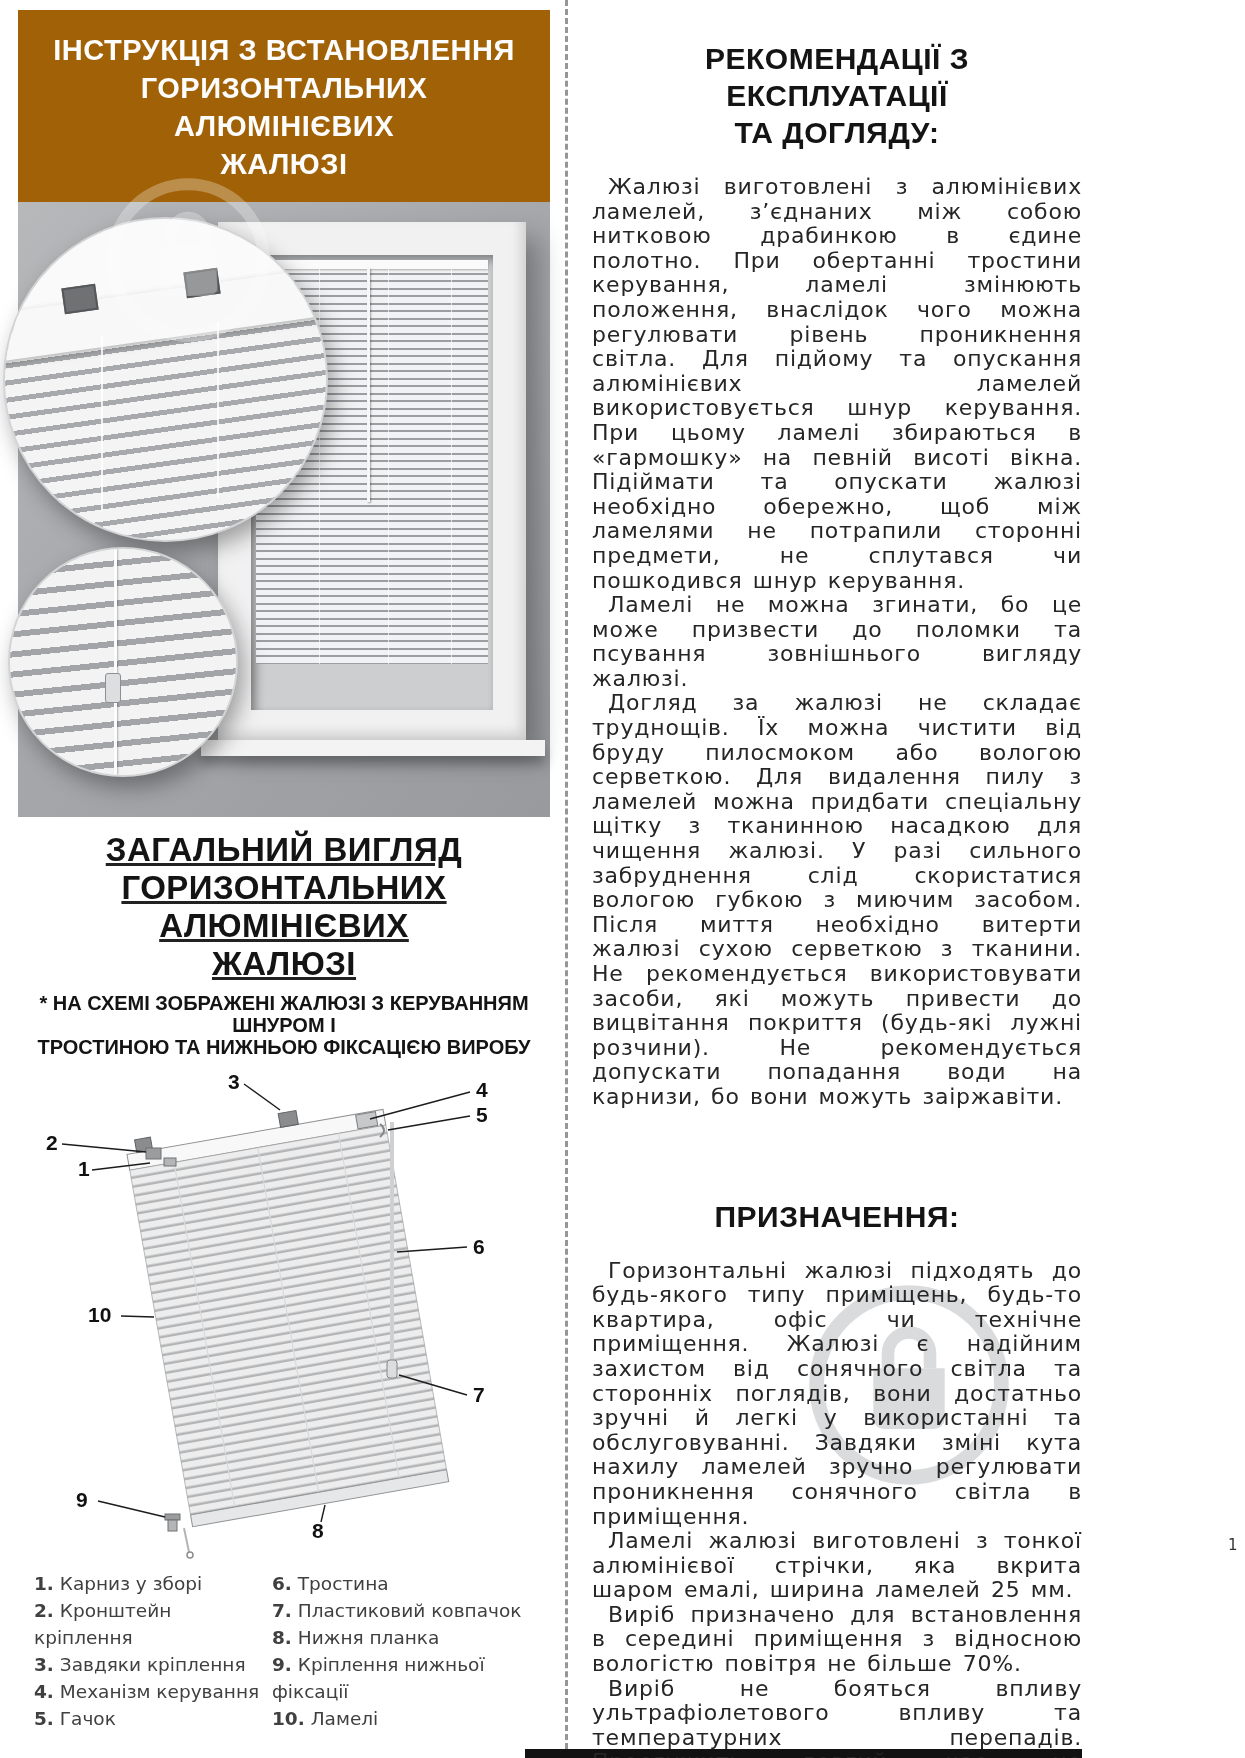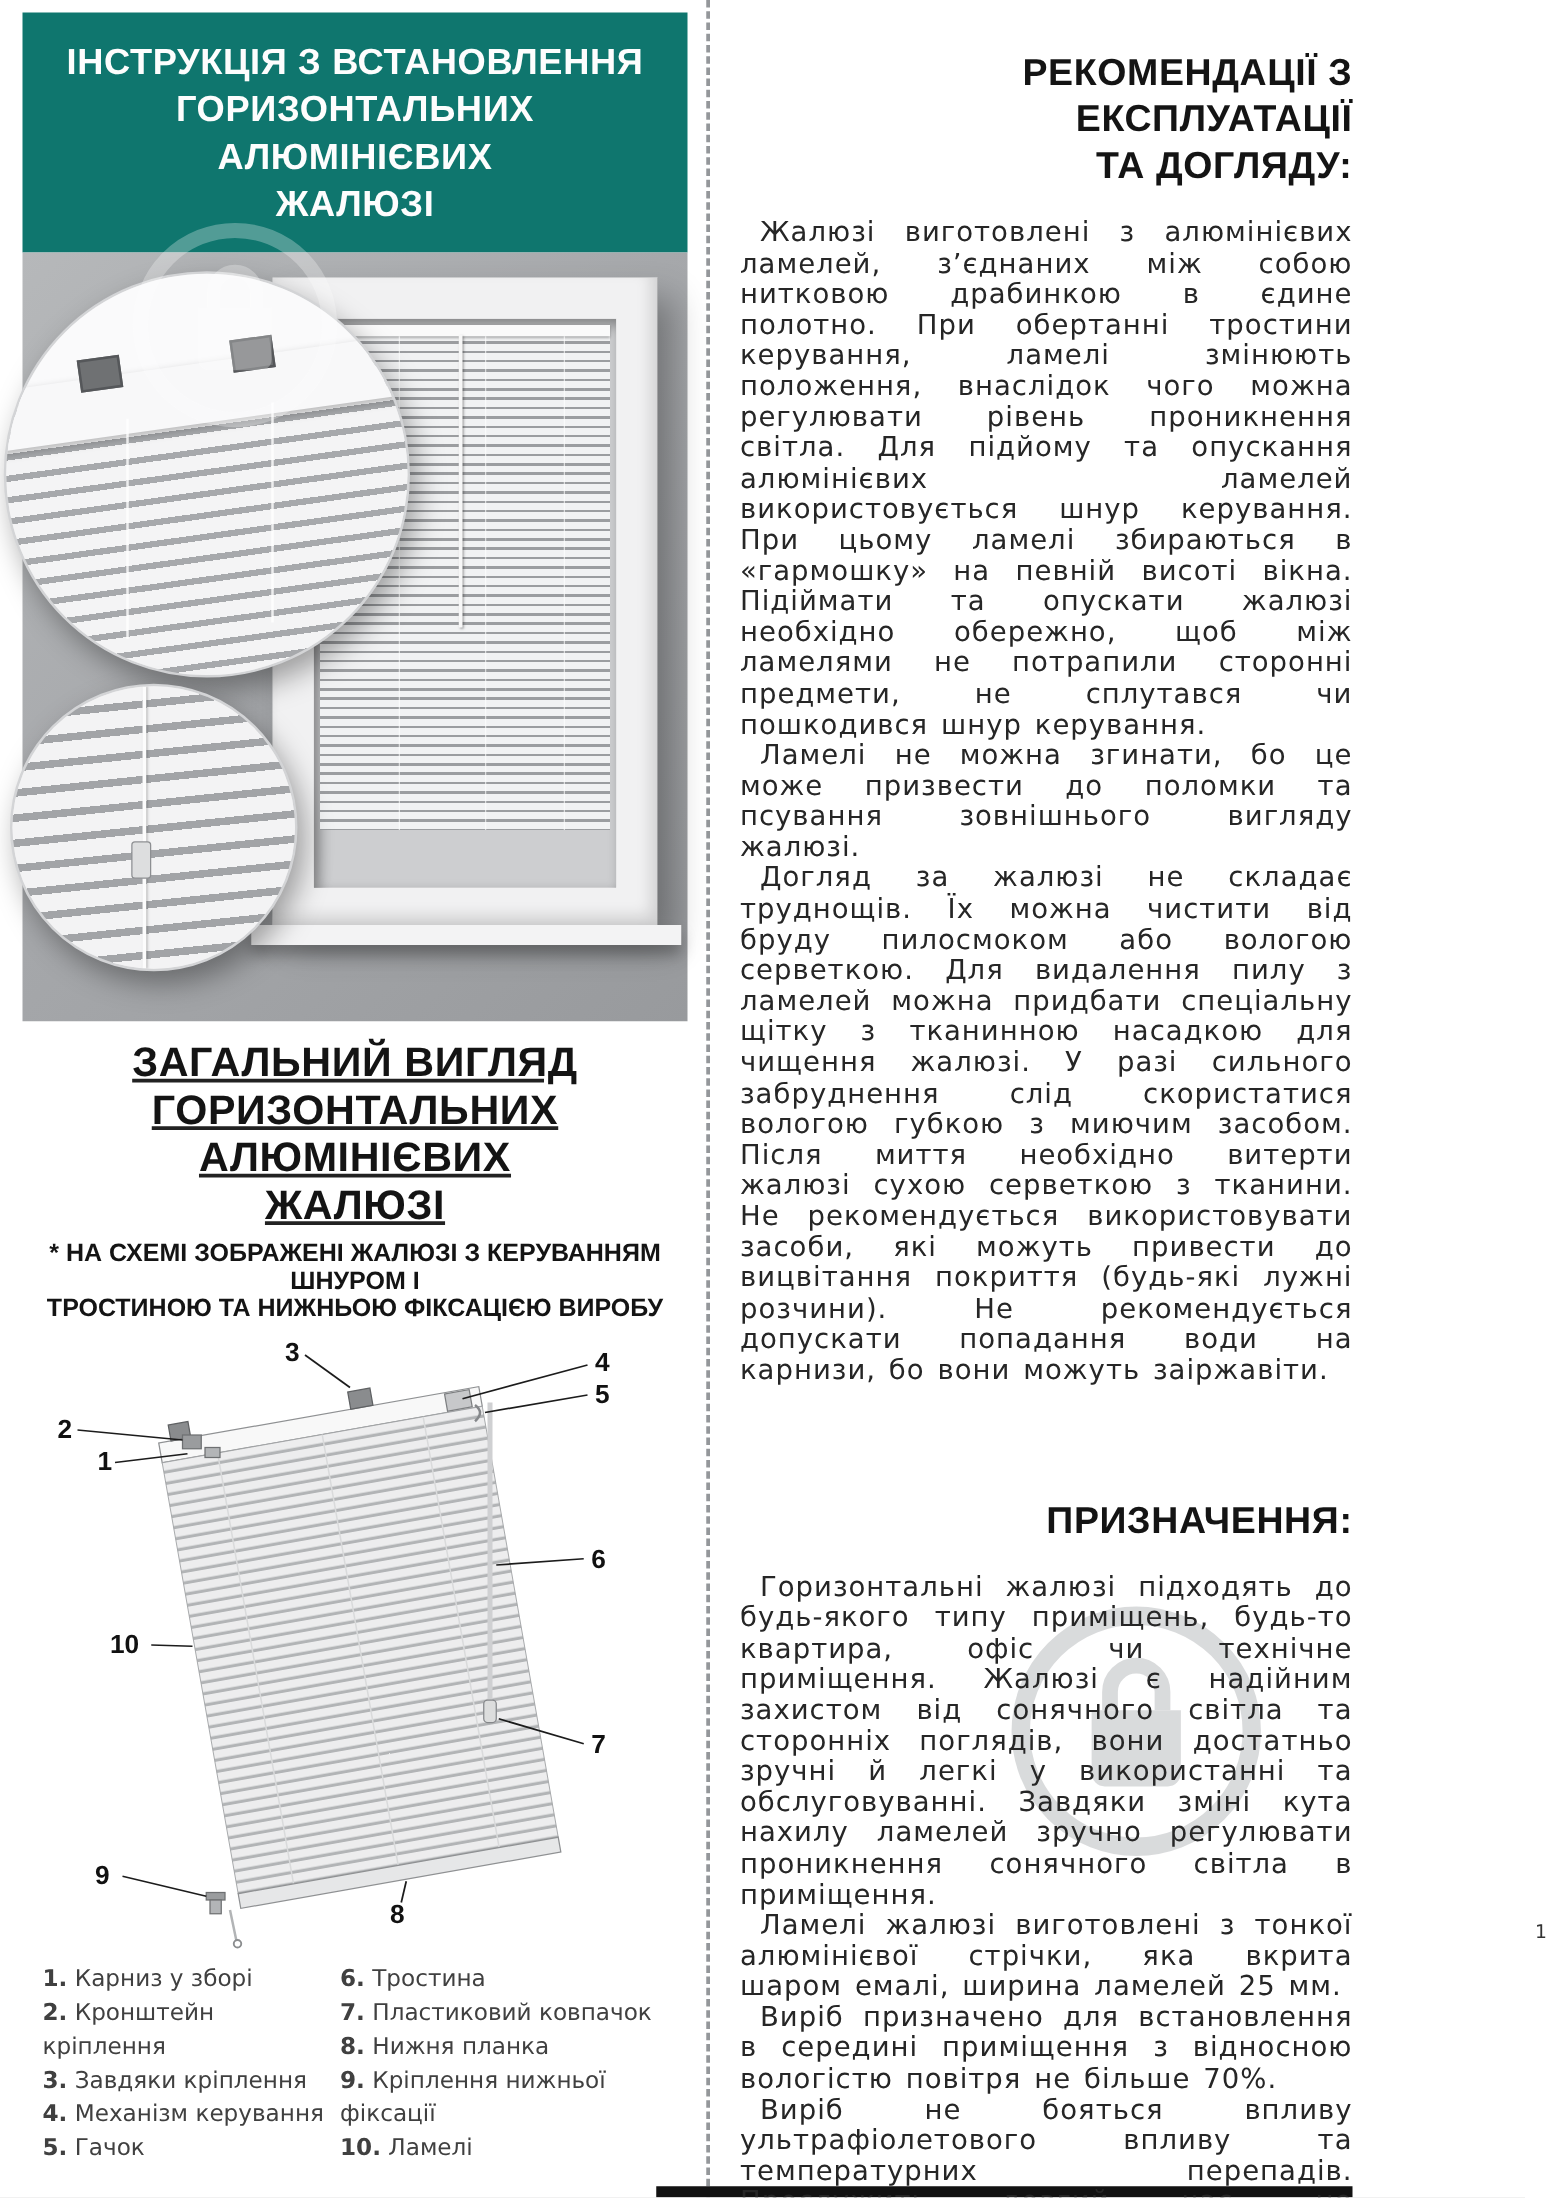--- a/index.html
+++ b/index.html
@@ -13,21 +13,21 @@
     color: #222;
   }
   
   .divider {
     position: absolute; left: 565px; top: 0; height: 100%;
     border-left: 3px dashed #94979a;
   }
   
   .col-left { position: absolute; left: 18px; top: 10px; width: 532px; }
   .header-block {
-    background: #0f766e; color: #fdfdfd;
+    background: #a16207; color: #fdfdfd;
     text-align: center; padding: 21px 24px 19px;
   }
   .header-line {
     font-family: "Liberation Sans", sans-serif;
     font-weight: 700; font-size: 29px; line-height: 38px; letter-spacing: .5px;
   }
   .illustration {
     position: relative; width: 100%; height: 615px;
     background: linear-gradient(135deg, #b6b8ba 0%, #a6a8ab 45%, #989a9d 100%);
   }
@@ -111,21 +111,21 @@
   .diagram svg { display: block; }
   .dg-num { font-family: "Liberation Sans", sans-serif; font-weight: 700; font-size: 21px; fill: #111; }
   
   .legend { display: flex; margin-top: 10px; padding-left: 16px; font-size: 18.5px; line-height: 27px; color: #404040; }
   .legend-col-1 { width: 238px; }
   .legend-col-2 { flex: 1; }
   .ln { font-weight: 700; }
   .ll { }
   
   .col-right { position: absolute; left: 592px; top: 30px; width: 490px; }
-  .r-title { text-align: right; margin-top: 10px; }
+  .r-title { text-align: center; margin-top: 10px; }
   .rt-line {
     font-family: "Liberation Sans", sans-serif;
     font-weight: 700; font-size: 30px; line-height: 37px; color: #141414; letter-spacing: .5px;
   }
   .body-text { margin-top: 24px; position: relative; z-index: 1; }
   .body-text p {
     font-size: 22px; line-height: 24.6px;
     letter-spacing: .8px; word-spacing: 2.5px;
     text-align: justify; text-indent: 16px; color: #262626;
   }

